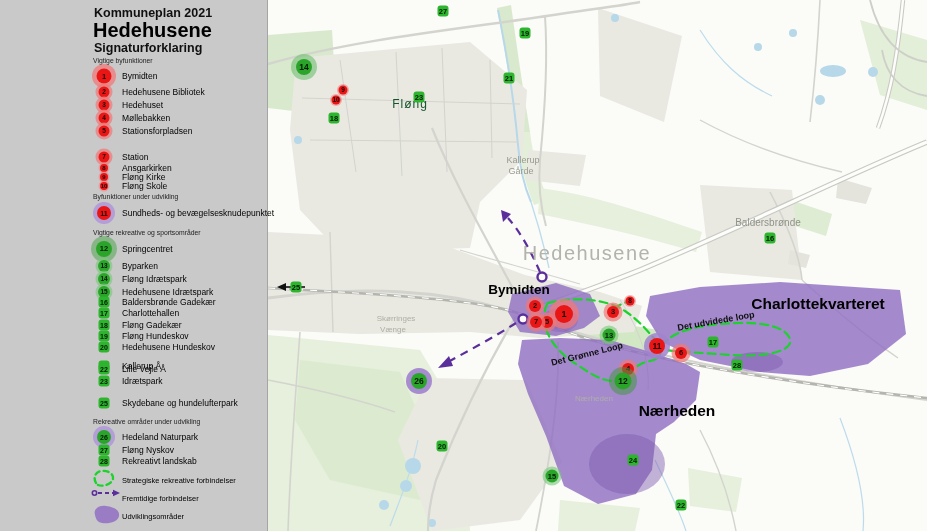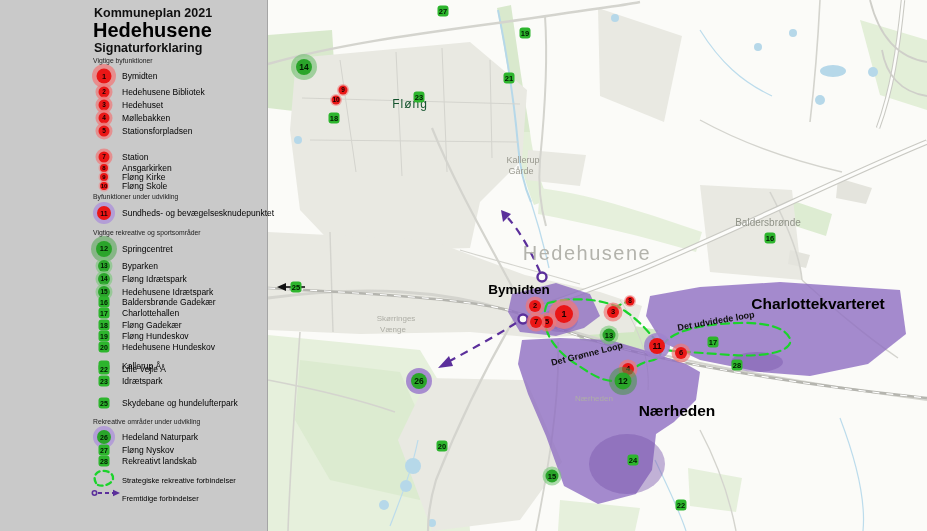--- a/index.html
+++ b/index.html
@@ -499,16 +499,22 @@
           <span class="lg-sym-label">Strategiske rekreative forbindelser</span>
         </div>
         <div class="lg-row" style="top: 498px; justify-content: center;">
           <span class="ic"><svg width="30" height="12" viewBox="0 0 30 12">
               <circle cx="3.5" cy="6" r="2.2" fill="none" stroke="#5b2f9b" stroke-width="1.6"></circle>
               <line x1="7" y1="6" x2="23" y2="6" stroke="#5b2f9b" stroke-width="1.8" stroke-dasharray="4 3"></line>
               <polygon points="29,6 22,2.8 22,9.2" fill="#5b2f9b"></polygon>
             </svg></span>
           <span class="lg-sym-label">Fremtidige forbindelser</span>
         </div>
+        <div class="lg-row" style="top: 516px;">
+          <span class="ic"><svg width="30" height="22" viewBox="0 0 30 22">
+              <path d="M4,12 C2,6 8,2 15,3 C23,4 29,7 28,13 C27,19 18,21 11,20 C6,19 5,16 4,12 Z" fill="#9a7cc5"></path>
+            </svg></span>
+          <span class="lg-sym-label">Udviklingsområder</span>
+        </div>
       </div>
   </aside>
 
 </div>
 
 </body></html>

